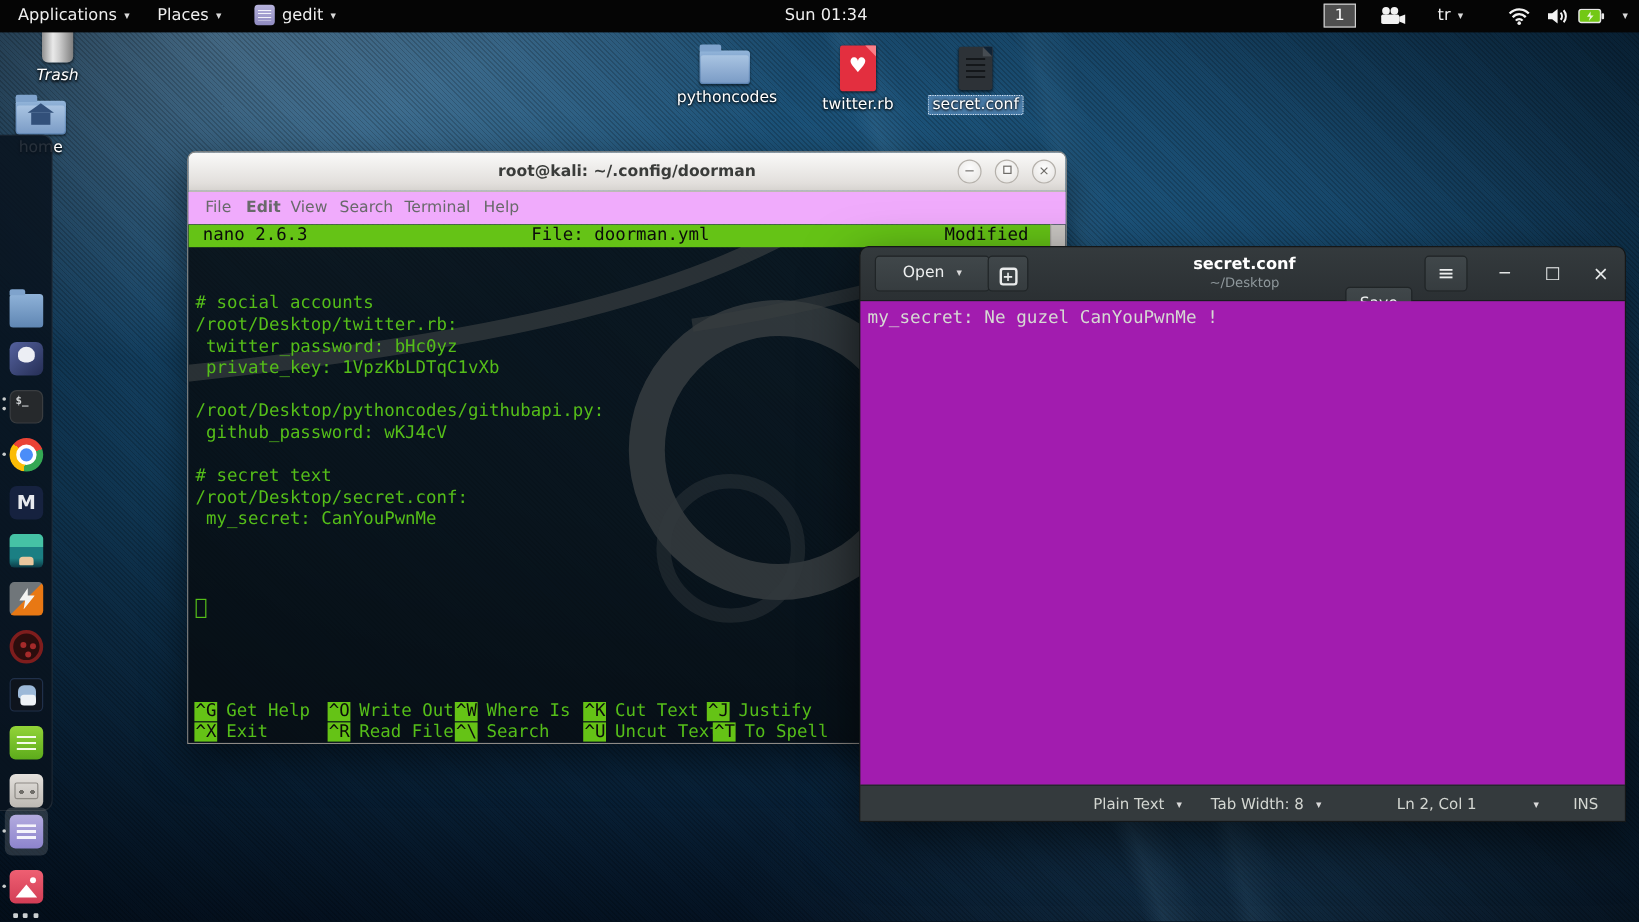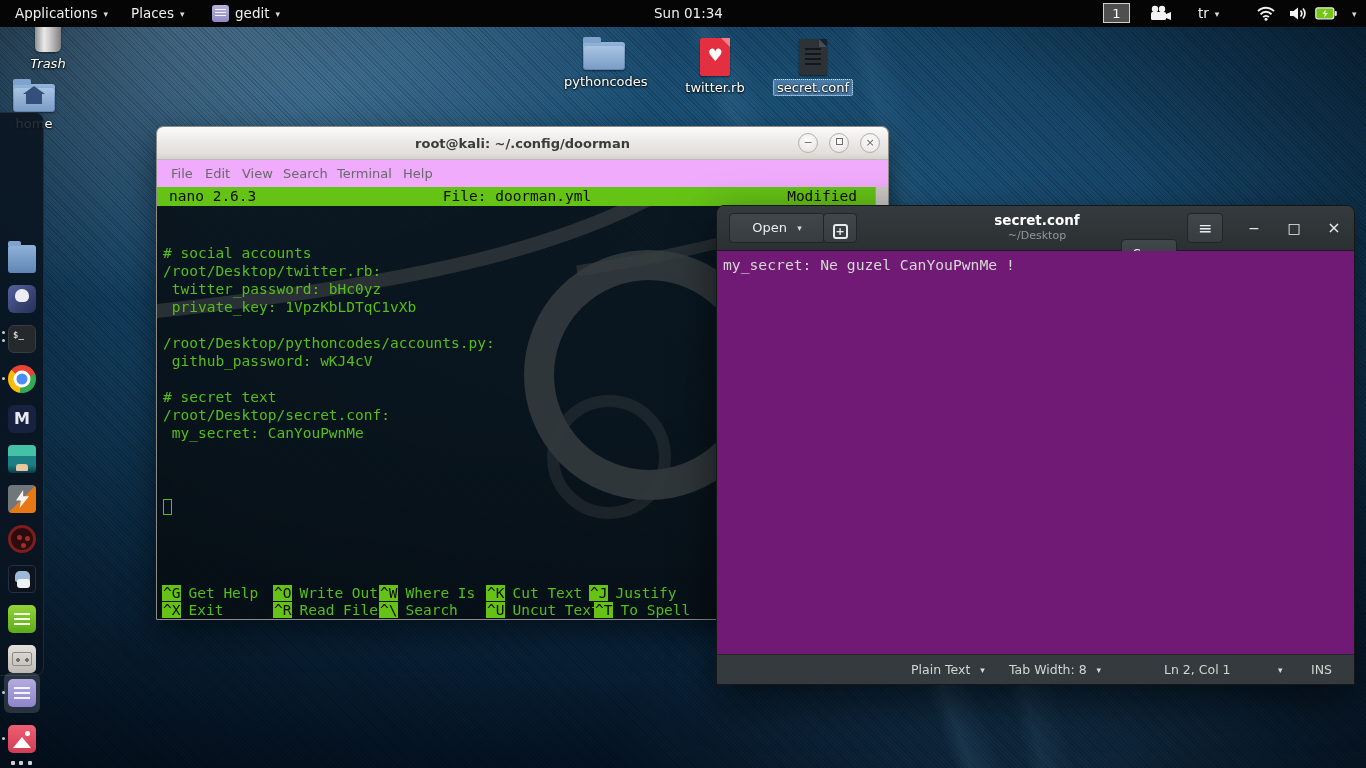--- a/index.html
+++ b/index.html
@@ -166,21 +166,21 @@
   .g-btn { position:absolute; top:7px; height:30px; background:linear-gradient(180deg,#40474a,#363c3f);
              border:1px solid #202527; border-radius:4px; color:#eceeee; font-size:13px;
              text-align:center; line-height:28px; cursor:pointer; }
   .g-title { position:absolute; left:150px; width:340px; top:6px; text-align:center; cursor:default; }
   .g-title .t1 { color:#ffffff; font-size:13.5px; font-weight:bold; line-height:17px; }
   .g-title .t2 { color:#8f989c; font-size:11px; line-height:13px; }
   .newtab-glyph { display:inline-block; width:15px; height:15px; border:2px solid #e9ebeb; border-radius:3px;
              line-height:11px; font-size:11px; font-weight:bold; vertical-align:-3px; }
   .g-winctl { position:absolute; top:12px; width:26px; height:22px; color:#e9ebeb; text-align:center;
              line-height:20px; font-size:14px; cursor:pointer; }
-  .g-text { position:absolute; left:0; top:45px; right:0; bottom:30px; background:#701a75; cursor:text;text-align:center; }
+  .g-text { position:absolute; left:0; top:45px; right:0; bottom:30px; background:#a21caf; cursor:text;text-align:center; }
   .g-line { position:absolute; left:6px; top:5px; color:#d6d9d3; white-space:pre;
              font-family:"DejaVu Sans Mono","Liberation Mono",monospace; font-size:14.7px; }
   .g-status { position:absolute; left:0; right:0; bottom:0; height:30px; background:#343a3d;
              border-top:1px solid #23282a; color:#d3d6d1; font-size:12.5px; }
   .gs-item { position:absolute; top:0; height:30px; line-height:30px; white-space:nowrap; cursor:pointer; }
 </style>
 </head>
 <body>
 
 <div id="screen">
@@ -251,21 +251,21 @@
 
   <div class="termwin">
     <div class="term-titlebar">
       <div class="term-title">root@kali: ~/.config/doorman</div>
       <div class="circ-btn" style="right:70px;"><span>−</span></div>
       <div class="circ-btn" style="right:39px;"><span class="sq"></span></div>
       <div class="circ-btn" style="right:8px;"><span>×</span></div>
     </div>
     <div class="term-menubar">
       <span class="term-menu" style="left:14px;">File</span>
-      <span class="term-menu" style="left:48px;">Edit</span>
+      <span class="term-menu" style="left:48px;font-weight:bold;">Edit</span>
       <span class="term-menu" style="left:85px;">View</span>
       <span class="term-menu" style="left:126px;">Search</span>
       <span class="term-menu" style="left:180px;">Terminal</span>
       <span class="term-menu" style="left:246px;">Help</span>
     </div>
     <div class="term-body">
       <svg class="swirl" width="733" height="434" viewBox="0 0 733 434">
         <circle cx="492" cy="188" r="110" fill="none" stroke="#3c4144" stroke-width="30" opacity="0.75"></circle>
         <path d="M 560 -30 C 440 60, 250 100, -40 128" fill="none" stroke="#383d40" stroke-width="14" opacity="0.7"></path>
         <path d="M 700 18 C 590 52, 500 72, 420 84" fill="none" stroke="#383d40" stroke-width="11" opacity="0.6"></path>
@@ -276,21 +276,21 @@
         <span class="nb-c">File: doorman.yml</span>
         <span class="nb-r">Modified</span>
       </div>
       <div class="term-scrollbar"></div>
       <div class="nano-lines">
         <div class="nl"># social accounts</div>
         <div class="nl">/root/Desktop/twitter.rb:</div>
         <div class="nl"> twitter_password: bHc0yz</div>
         <div class="nl"> private_key: 1VpzKbLDTqC1vXb</div>
         <div class="nl"></div>
-        <div class="nl">/root/Desktop/pythoncodes/accounts.py:</div>
+        <div class="nl">/root/Desktop/pythoncodes/githubapi.py:</div>
         <div class="nl"> github_password: wKJ4cV</div>
         <div class="nl"></div>
         <div class="nl"># secret text</div>
         <div class="nl">/root/Desktop/secret.conf:</div>
         <div class="nl"> my_secret: CanYouPwnMe</div>
       </div>
       <div class="nano-cursor" style="top:312px; margin-top:0;"></div>
 
       <div class="sc" style="left:5px;  top:398px;"><span class="k">^G</span><span class="v">Get Help</span></div>
       <div class="sc" style="left:116px;top:398px;"><span class="k">^O</span><span class="v">Write Out</span></div>

